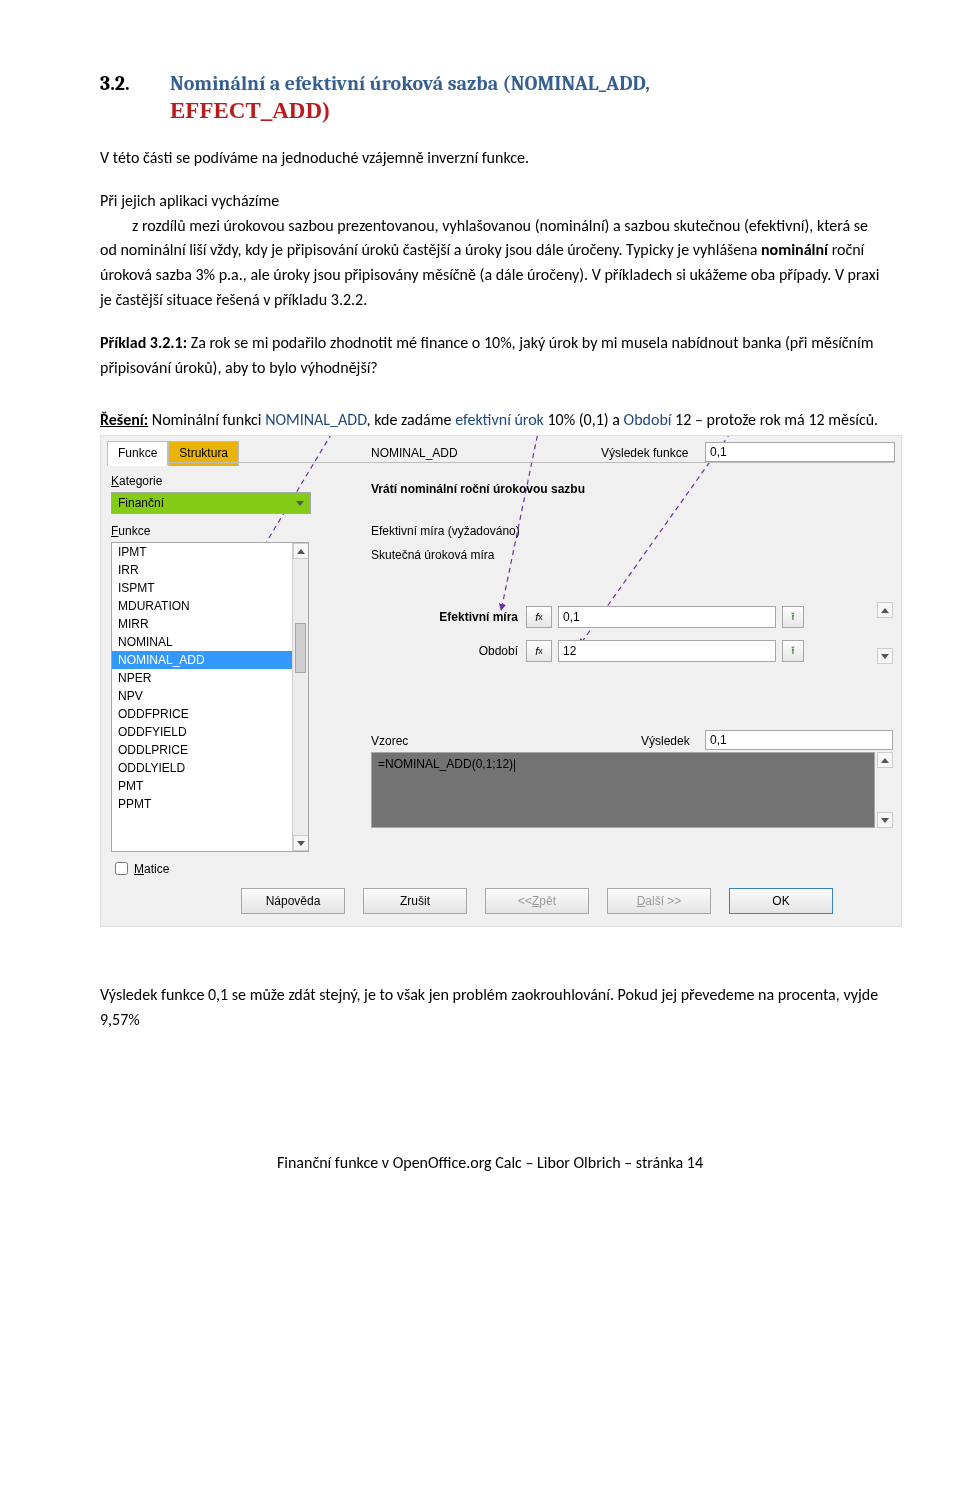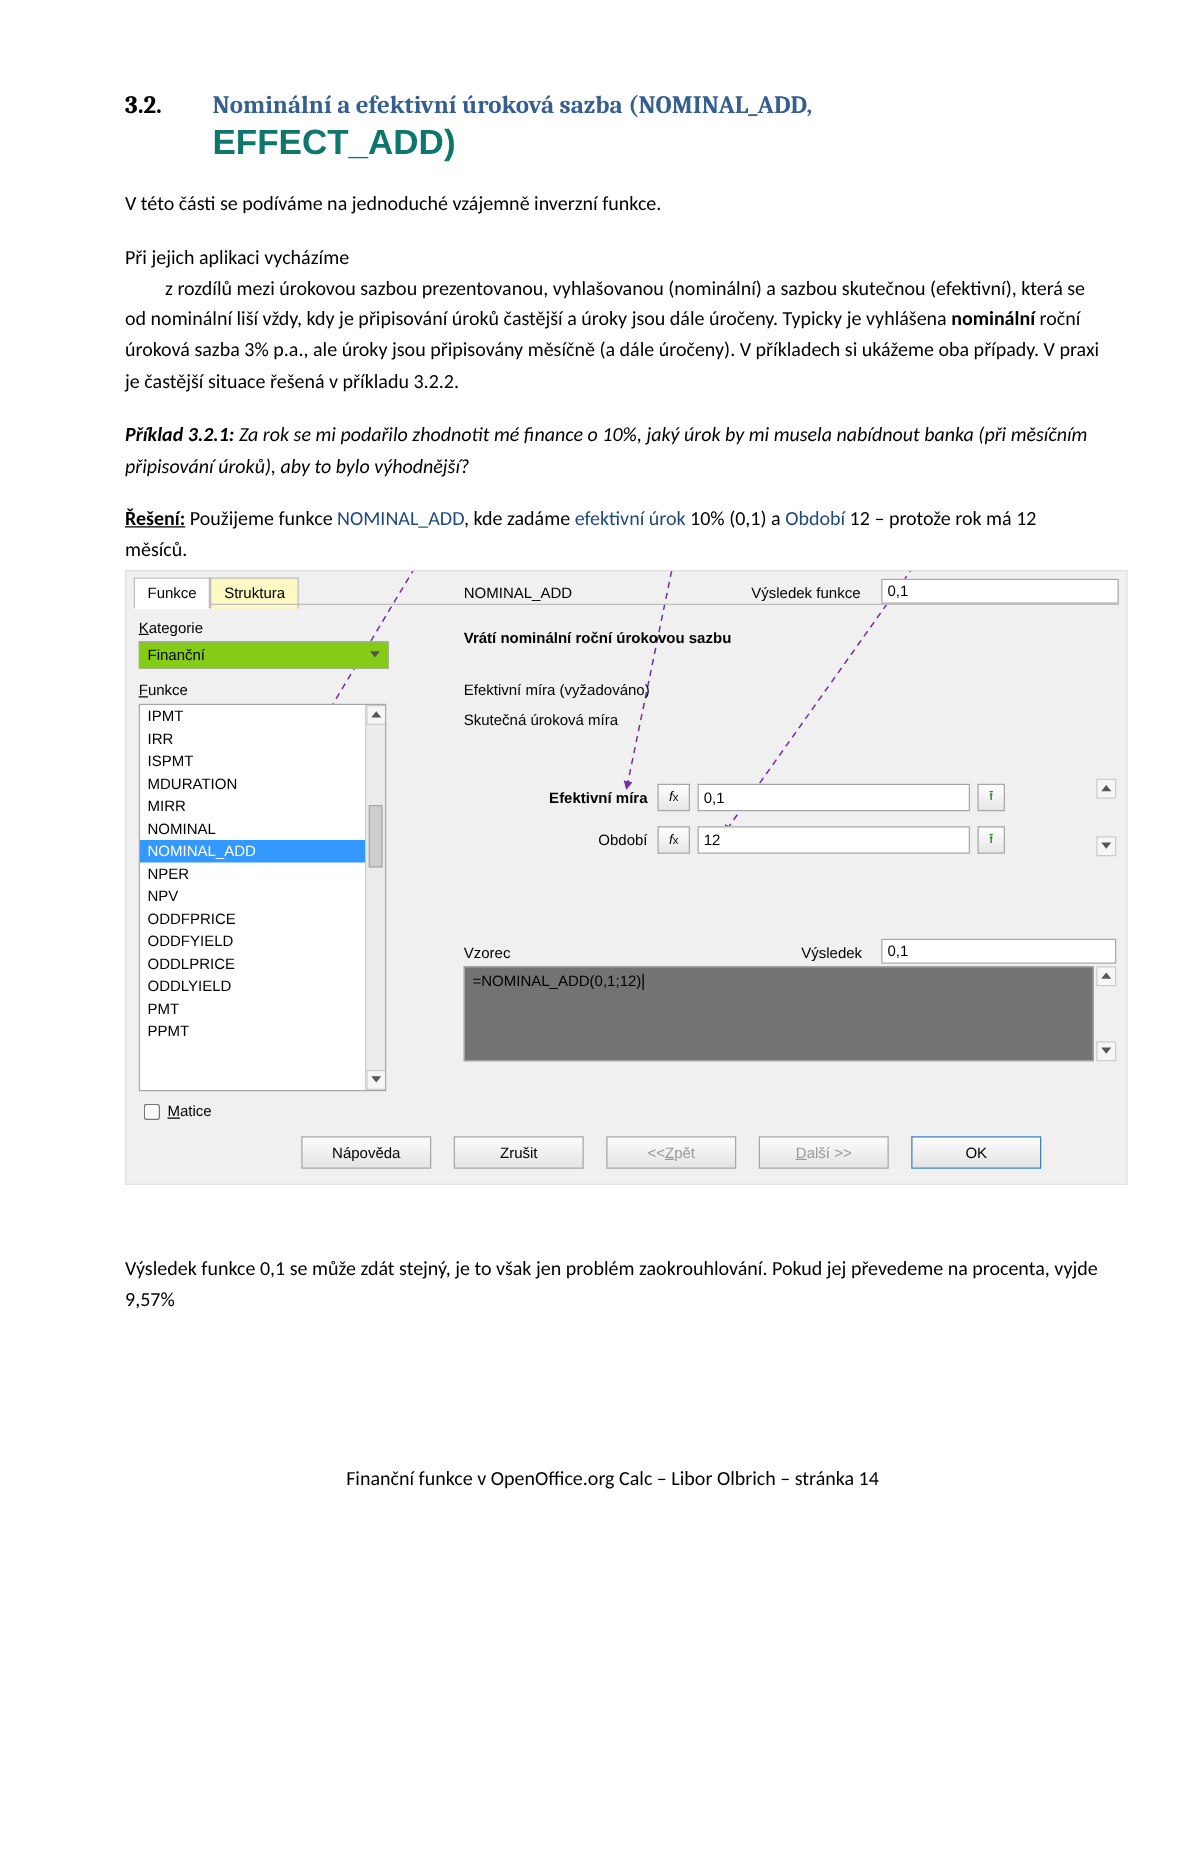--- a/index.html
+++ b/index.html
@@ -23,40 +23,39 @@
     line-height: 1.4;
   }
   .heading-num {
     min-width: 70px;
     color: #000000;
   }
   .heading-text {
     color: #365f91;
   }
   .heading-line2 {
-    color: #0f766e;
-    font-family: Liberation Sans, sans-serif;
+    color: #b91c1c;
+    font-family: Liberation Serif, serif;
     font-weight: bold;
-    font-size: 28px;
+    font-size: 23px;
     margin-left: 70px;
     margin-bottom: 22px;
   }
   .para {
     font-size: 16px;
     line-height: 1.55;
     margin: 0 0 18px 0;
     text-align: left;
   }
   .bold { font-weight: bold; }
 
   .priklad {
     font-size: 16px;
     line-height: 1.55;
-    margin: 12px 0 18px 0;
-    font-style: italic;
+    margin: 12px 0 28px 0;
   }
 
   .reseni {
     font-size: 16px;
     line-height: 1.55;
     margin-bottom: 2px;
   }
   .reseni-label { font-weight: bold; text-decoration: underline; }
   .fn { color: #1f497d; }
 
@@ -75,21 +74,21 @@
   .dialog * { box-sizing: border-box; }
   
   .tabs {
     position: absolute;
     top: 4px; left: 6px;
     display: flex;
     gap: 0;
   }
   .tab {
     padding: 4px 10px 5px 10px;
-    background: #fef9c3;
+    background: #eab308;
     border: 1px solid #bdbdbd;
     border-bottom: none;
     font-size: 12px;
     position: relative;
     top: 1px;
   }
   .tab.active {
     background: #fff;
     border-bottom: 1px solid #fff;
     z-index: 2;
@@ -190,21 +189,21 @@
   <p class="para">
     <span>Při jejich aplikaci vycházíme</span><br>
     <span style="margin-left:32px">z rozdílů mezi úrokovou sazbou prezentovanou, vyhlašovanou (nominální) a sazbou skutečnou (efektivní), která se od nominální liší vždy, kdy je připisování úroků častější a úroky jsou dále úročeny. Typicky je vyhlášena </span><span class="bold">nominální</span><span> roční úroková sazba 3% p.a., ale úroky jsou připisovány měsíčně (a dále úročeny). V příkladech si ukážeme oba případy. V praxi je častější situace řešená v příkladu 3.2.2.</span>
   </p>
 
   <p class="priklad">
     <span class="bold">Příklad 3.2.1:</span><span> Za rok se mi podařilo zhodnotit mé finance o 10%, jaký úrok by mi musela nabídnout banka (při měsíčním připisování úroků), aby to bylo výhodnější?</span>
   </p>
 
   <p class="reseni">
-    <span class="reseni-label">Řešení:</span><span> Použijeme funkce </span><span class="fn">NOMINAL_ADD</span><span>, kde zadáme </span><span class="fn">efektivní úrok</span><span> 10% (0,1) a </span><span class="fn">Období</span><span> 12 – protože rok má 12 měsíců.</span>
+    <span class="reseni-label">Řešení:</span><span> Nominální funkci </span><span class="fn">NOMINAL_ADD</span><span>, kde zadáme </span><span class="fn">efektivní úrok</span><span> 10% (0,1) a </span><span class="fn">Období</span><span> 12 – protože rok má 12 měsíců.</span>
   </p>
 
   <div class="dialog" style="position:relative;">
     <svg class="annot-svg" width="800" height="490">
       <defs>
         <marker id="ah" markerWidth="8" markerHeight="8" refX="6" refY="3" orient="auto">
           <path d="M0,0 L6,3 L0,6 Z" fill="#7030a0"></path>
         </marker>
       </defs>
       <line x1="240" y1="-18" x2="85" y2="240" stroke="#7030a0" stroke-width="1.2" stroke-dasharray="5 4" marker-end="url(#ah)"></line>

